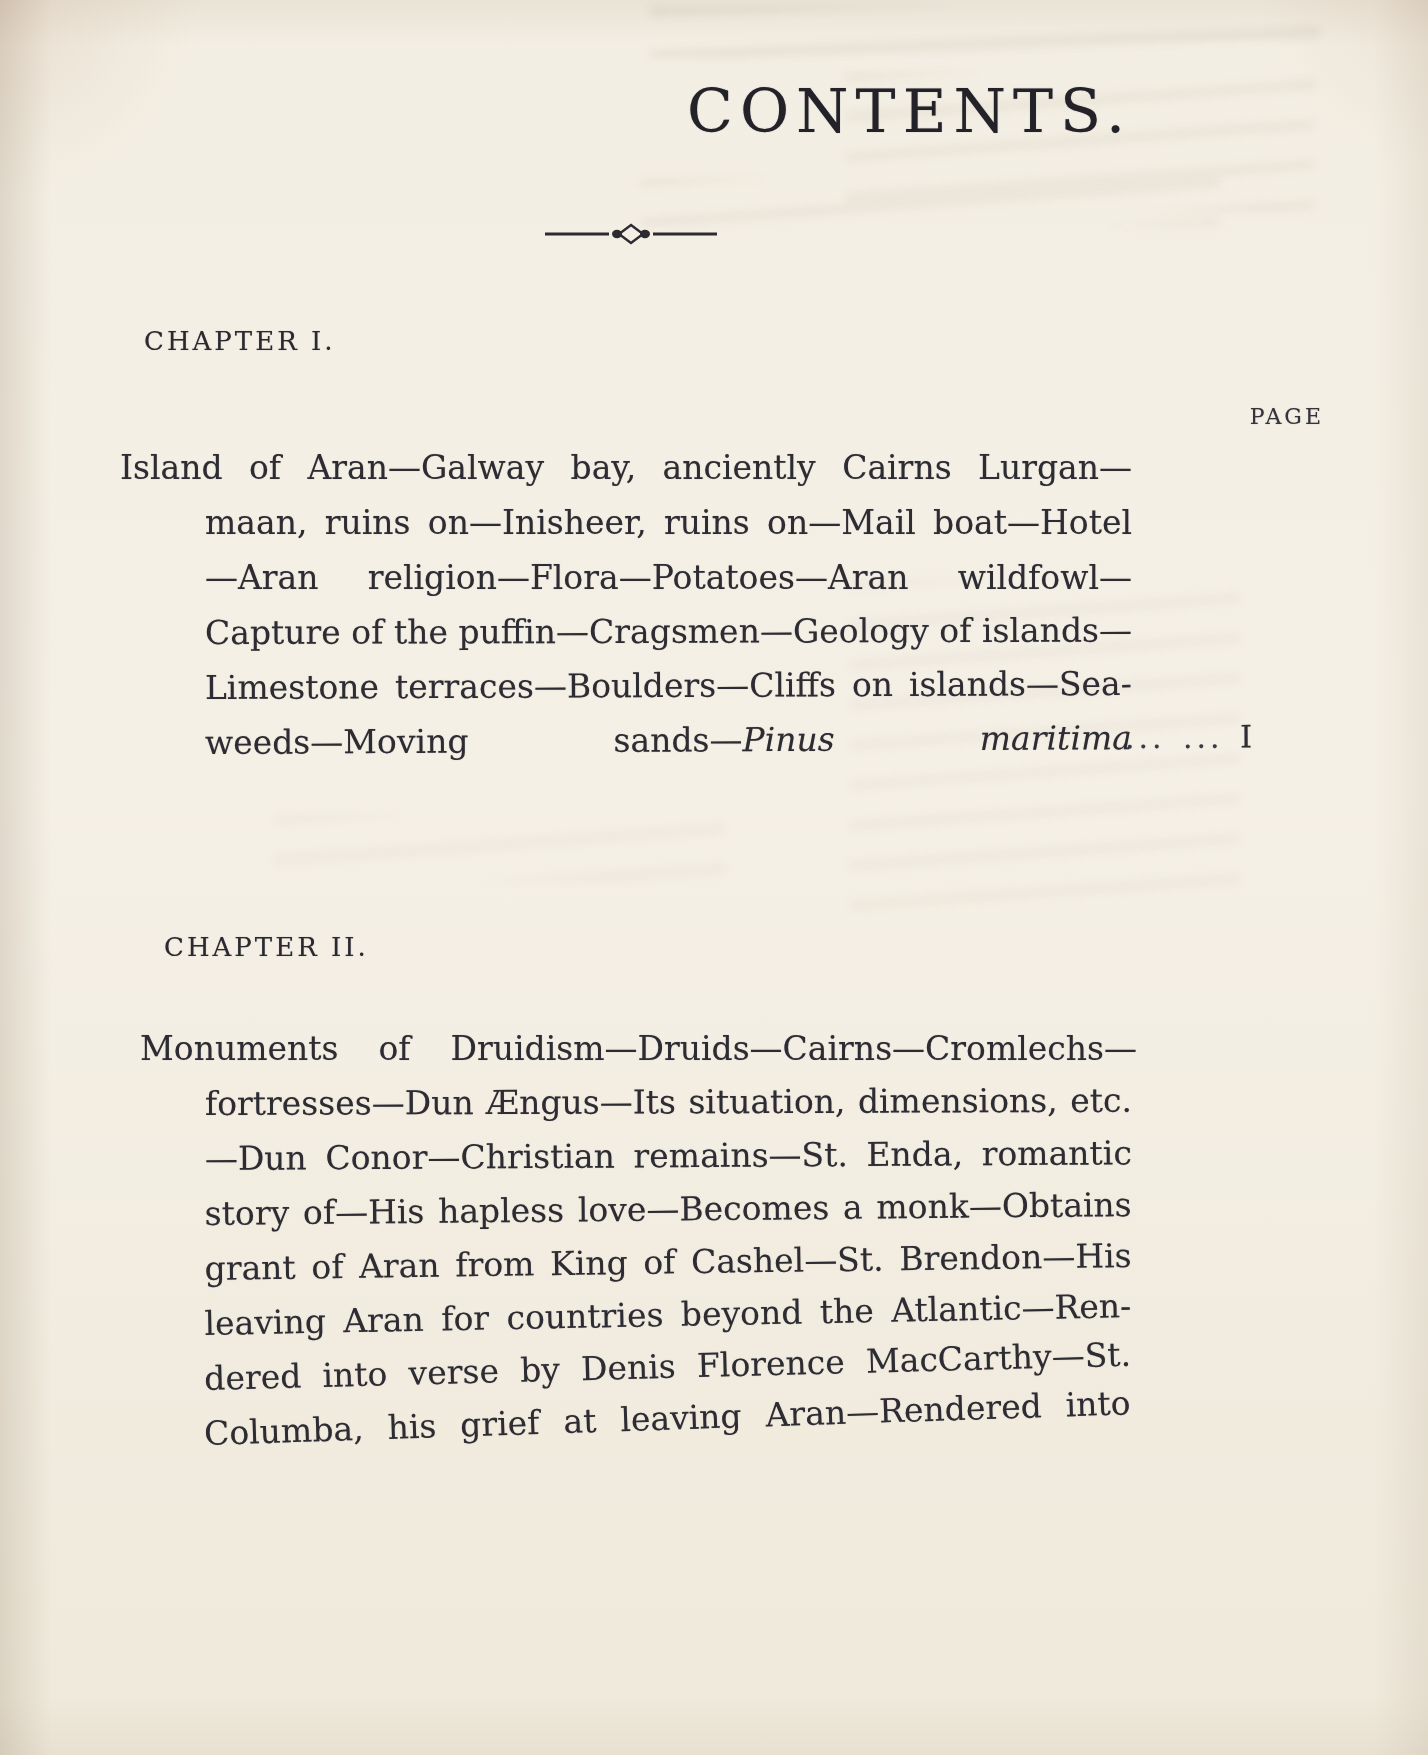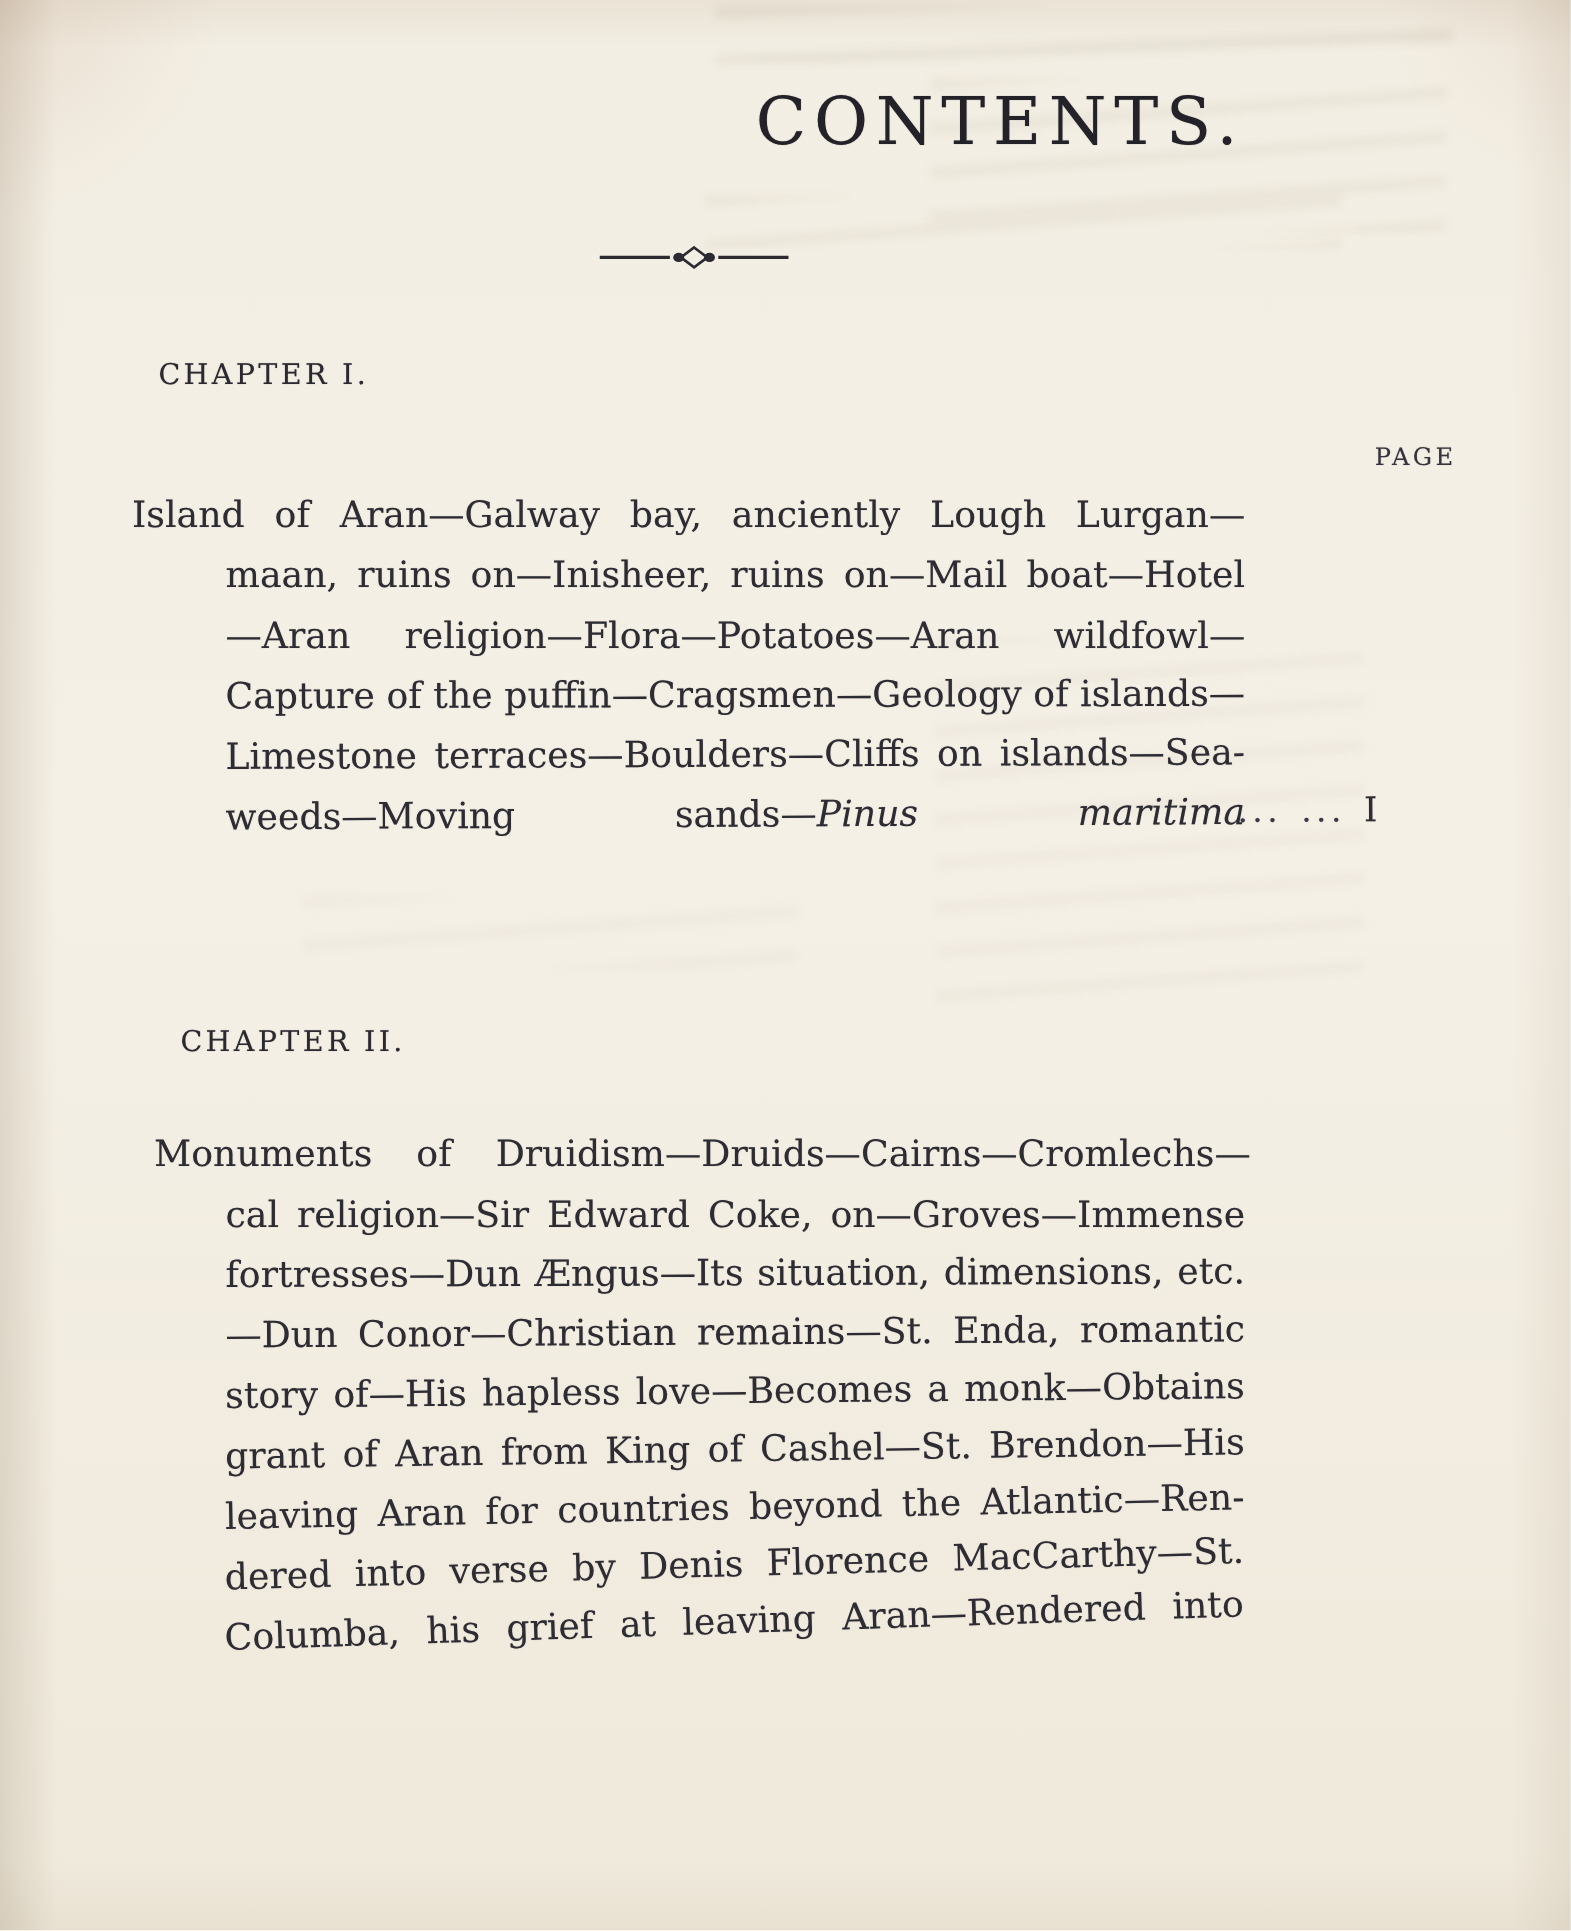--- a/index.html
+++ b/index.html
@@ -81,38 +81,37 @@
       <polygon points="86,3 98,12 86,21 74,12" fill="none" stroke="#2c2b31" stroke-width="2.4"></polygon>
       <ellipse cx="100" cy="12" rx="5" ry="4.2" fill="#2c2b31"></ellipse>
       <line x1="108" y1="12" x2="172" y2="12" stroke="#2c2b31" stroke-width="3"></line>
     </svg>
   </div>
 
   <div class="chapter-heading ch1-head">CHAPTER I.</div>
   <div class="page-col-label">PAGE</div>
 
   <div class="col toc ch1">
-    <div class="line">Island of Aran—Galway bay, anciently Lough Lurgan—</div>
+    <div class="line">Island of Aran—Galway bay, anciently Cairns Lurgan—</div>
     <div class="line cont">maan, ruins on—Inisheer, ruins on—Mail boat—Hotel</div>
     <div class="line cont">—Aran religion—Flora—Potatoes—Aran wildfowl—</div>
     <div class="line cont" style="transform:rotate(-0.15deg);">Capture of the puffin—Cragsmen—Geology of islands—</div>
     <div class="line cont" style="transform:rotate(-0.25deg);">Limestone terraces—Boulders—Cliffs on islands—Sea-</div>
     <div class="line cont lastline" style="transform:rotate(-0.3deg);">
       <span>weeds—Moving sands—</span><span class="italic">Pinus maritima</span>
       <span class="leader l1">...</span>
       <span class="leader l2">...</span>
       <span class="pagenum">I</span>
     </div>
   </div>
 
   <div class="chapter-heading ch2-head">CHAPTER II.</div>
 
   <div class="col toc ch2">
     <div class="line first">Monuments of Druidism—Druids—Cairns—Cromlechs—</div>
-    <div class="line cont">cal religion—Sir Edward Coke, on—Groves—Immense</div>
     <div class="line cont" style="transform:rotate(-0.2deg);">fortresses—Dun Ængus—Its situation, dimensions, etc.</div>
     <div class="line cont" style="transform:rotate(-0.35deg);">—Dun Conor—Christian remains—St. Enda, romantic</div>
     <div class="line cont" style="transform:rotate(-0.55deg);">story of—His hapless love—Becomes a monk—Obtains</div>
     <div class="line cont" style="transform:rotate(-0.8deg);">grant of Aran from King of Cashel—St. Brendon—His</div>
     <div class="line cont" style="transform:rotate(-1.1deg);">leaving Aran for countries beyond the Atlantic—Ren-</div>
     <div class="line cont" style="transform:rotate(-1.5deg);">dered into verse by Denis Florence MacCarthy—St.</div>
     <div class="line cont" style="transform:rotate(-1.9deg);">Columba, his grief at leaving Aran—Rendered into</div>
   </div>
 
 </div>

